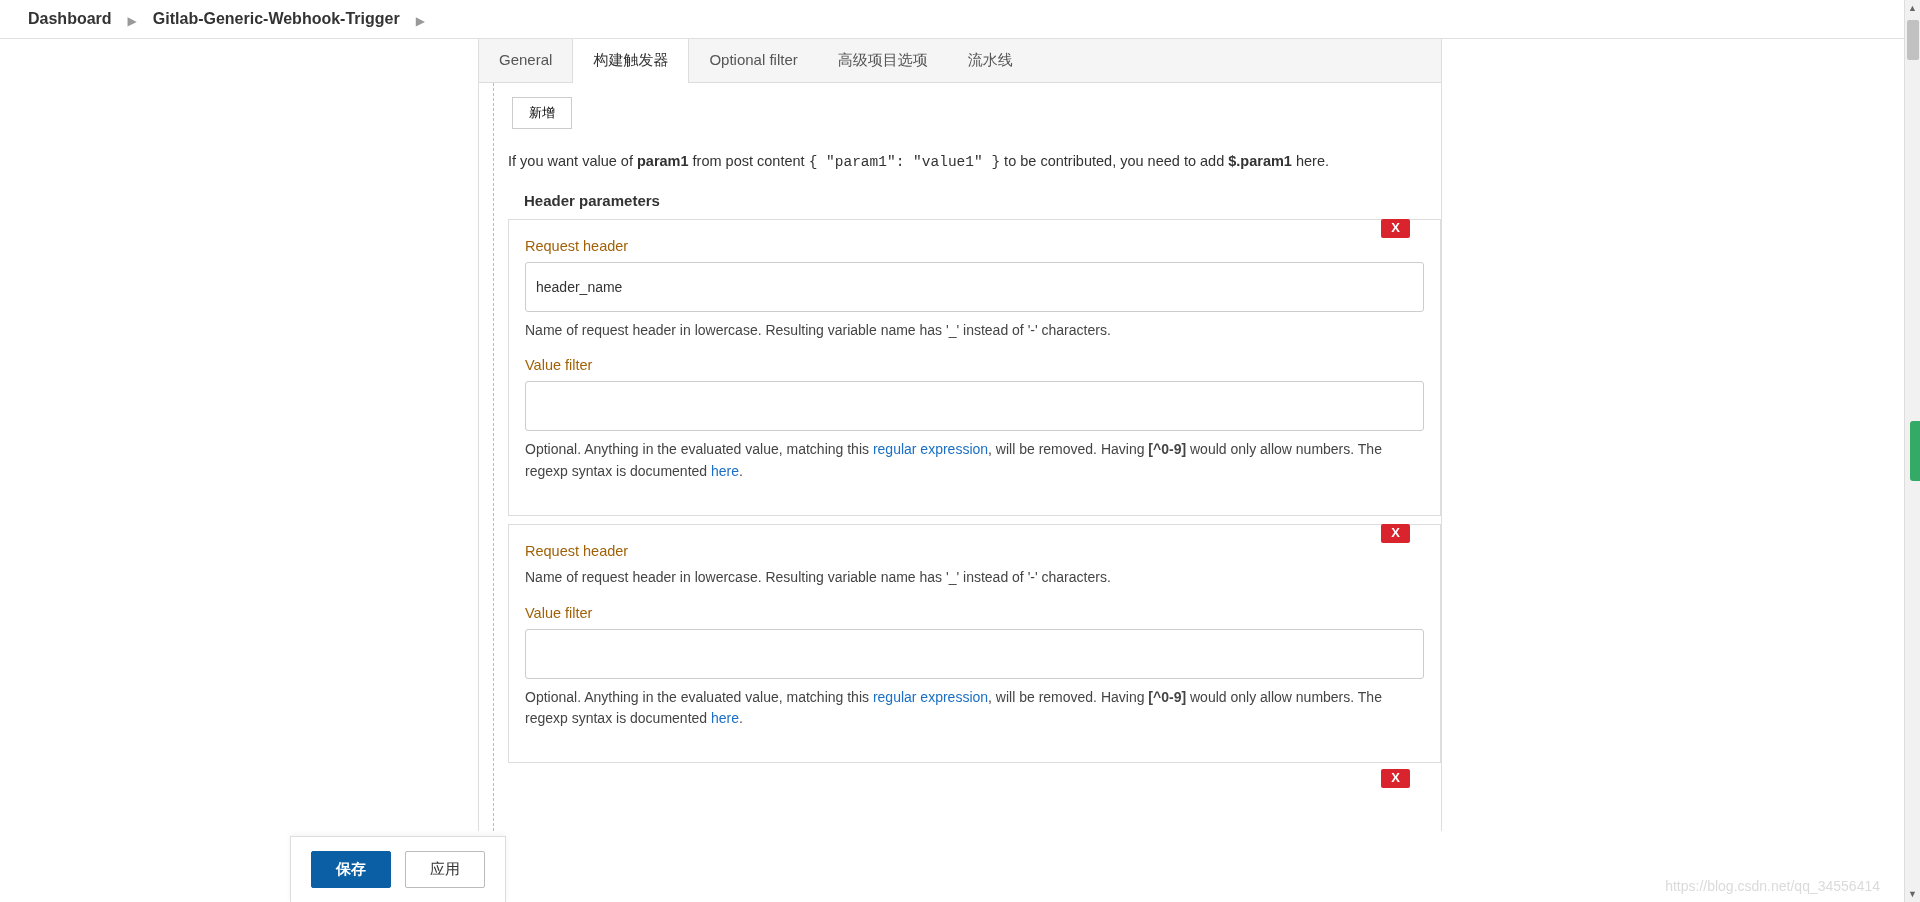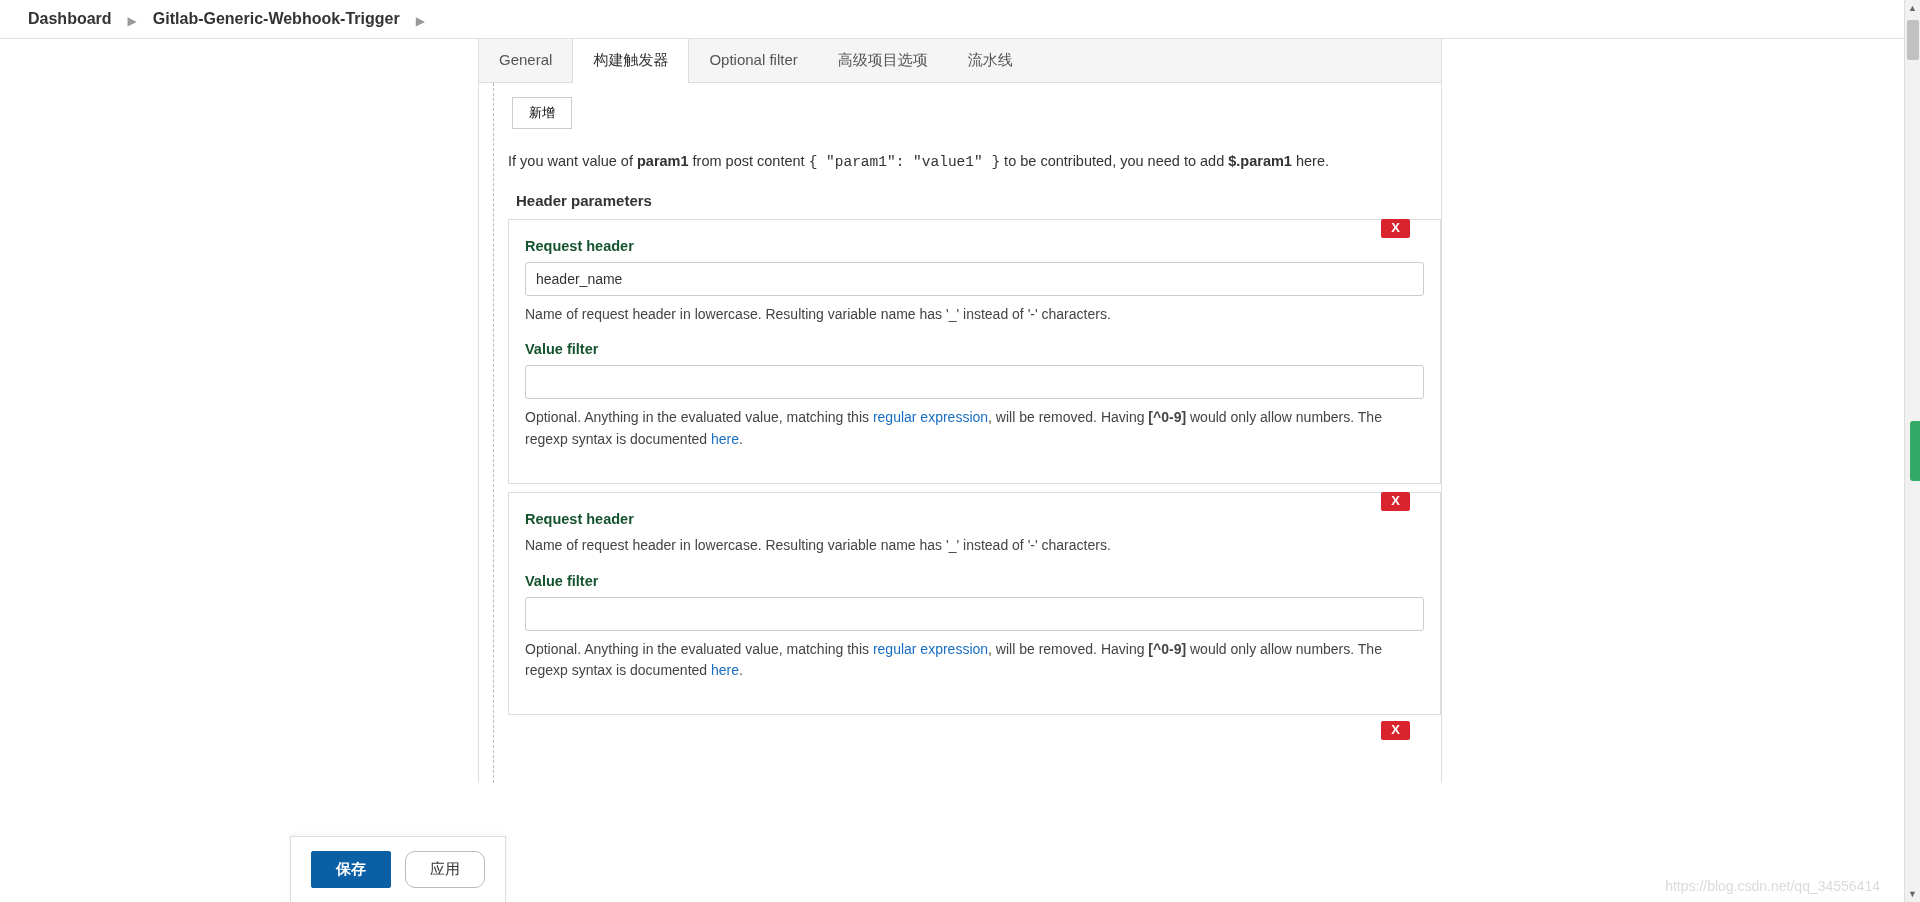--- a/index.html
+++ b/index.html
@@ -18,35 +18,35 @@
 
 .form-area { border-left: 1px solid #ddd; border-right: 1px solid #ddd; padding: 0; position: relative; }
 .dashed-wrap { margin-left: 14px; border-left: 1px dashed #bbb; padding: 14px 0 0 14px; }
 
 .btn-small { display: inline-block; padding: 6px 16px; border: 1px solid #ccc; background: #fff; cursor: pointer; font-size: 13px; margin-left: 4px; margin-bottom: 14px; }
 
 .hint { margin: 8px 0 18px 0; font-size: 14.5px; color: #333; line-height: 1.5; }
 .hint b { font-weight: 700; }
 .hint code { font-family: "Courier New", monospace; }
 
-.section-title { font-weight: 600; font-size: 15px; margin: 8px 0 10px 8px; color: #333; }
+.section-title { font-weight: 600; font-size: 15px; margin: 8px 0 10px 16px; color: #333; }
 
 .param-block { border: 1px solid #ddd; padding: 18px 16px 16px 16px; margin-bottom: 8px; position: relative; background: #fff; }
 .del-btn { position: absolute; top: -1px; right: 30px; background: #d9232d; color: #fff; padding: 1px 10px 3px 10px; font-weight: 700; cursor: pointer; border-radius: 2px; font-size: 13px; }
 .del-btn.below { top: auto; bottom: -26px; }
 
-.field-label { font-weight: 700; font-size: 14.5px; margin-bottom: 8px; color: #14532d; }
-.text-input { width: 100%; padding: 8px 10px; border: 1px solid #ccc; border-radius: 3px; font-size: 14px; color: #333; margin-bottom: 8px; }
+.field-label { font-weight: 400; font-size: 14.5px; margin-bottom: 8px; color: #a16207; }
+.text-input { width: 100%; padding: 16px 10px; border: 1px solid #ccc; border-radius: 3px; font-size: 14px; color: #333; margin-bottom: 8px; }
 .desc { font-size: 14px; color: #444; line-height: 1.55; margin-bottom: 16px; }
 .desc a { color: #1a6fc4; text-decoration: none; }
 .desc b { font-weight: 700; }
 
 .footer-bar { position: fixed; bottom: 0; left: 290px; background: #fff; border: 1px solid #ddd; border-bottom: none; padding: 14px 20px; display: flex; gap: 14px; box-shadow: 0 -2px 6px rgba(0,0,0,0.05); }
 .btn-primary { background: #0b5fa5; color: #fff; border: 1px solid #0b5fa5; padding: 8px 24px; font-size: 15px; font-weight: 700; cursor: pointer; border-radius: 2px; }
-.btn-secondary { background: #fff; color: #333; border: 1px solid #bbb; padding: 8px 24px; font-size: 15px; cursor: pointer; border-radius: 10px; }
+.btn-secondary { background: #fff; color: #333; border: 1px solid #bbb; padding: 8px 24px; font-size: 15px; cursor: pointer; border-radius: 2px; }
 
 .scrollbar { position: fixed; right: 0; top: 0; width: 16px; height: 100%; background: #f1f1f1; border-left: 1px solid #ddd; }
 .scrollbar .up, .scrollbar .down { height: 16px; text-align: center; font-size: 9px; color: #666; line-height: 16px; cursor: pointer; }
 .scrollbar .thumb { position: absolute; left: 2px; width: 12px; background: #c1c1c1; border-radius: 2px; }
 .side-handle { position: fixed; right: 0; top: 50%; transform: translateY(-50%); width: 10px; height: 60px; background: #3a6; border-radius: 3px 0 0 3px; }
 
 .watermark { position: fixed; right: 40px; bottom: 8px; color: rgba(150,150,150,0.35); font-size: 14px; pointer-events: none; }
 </style>
 </head>
 <body>

